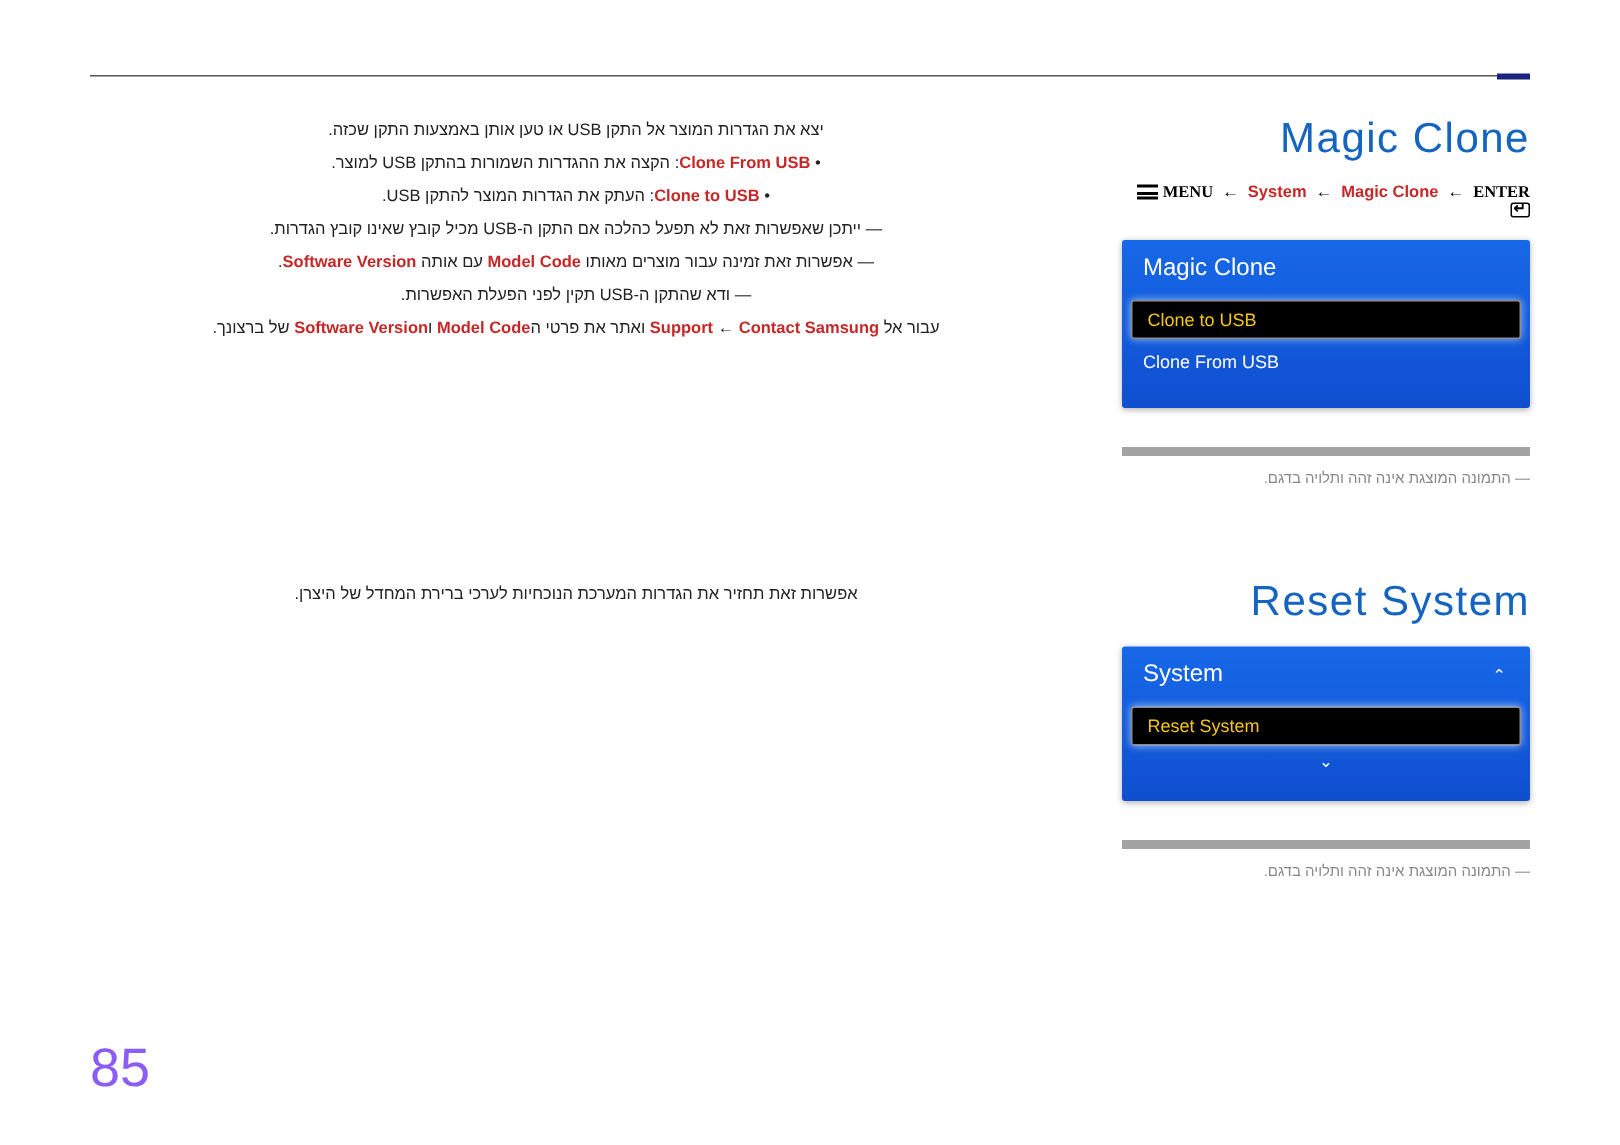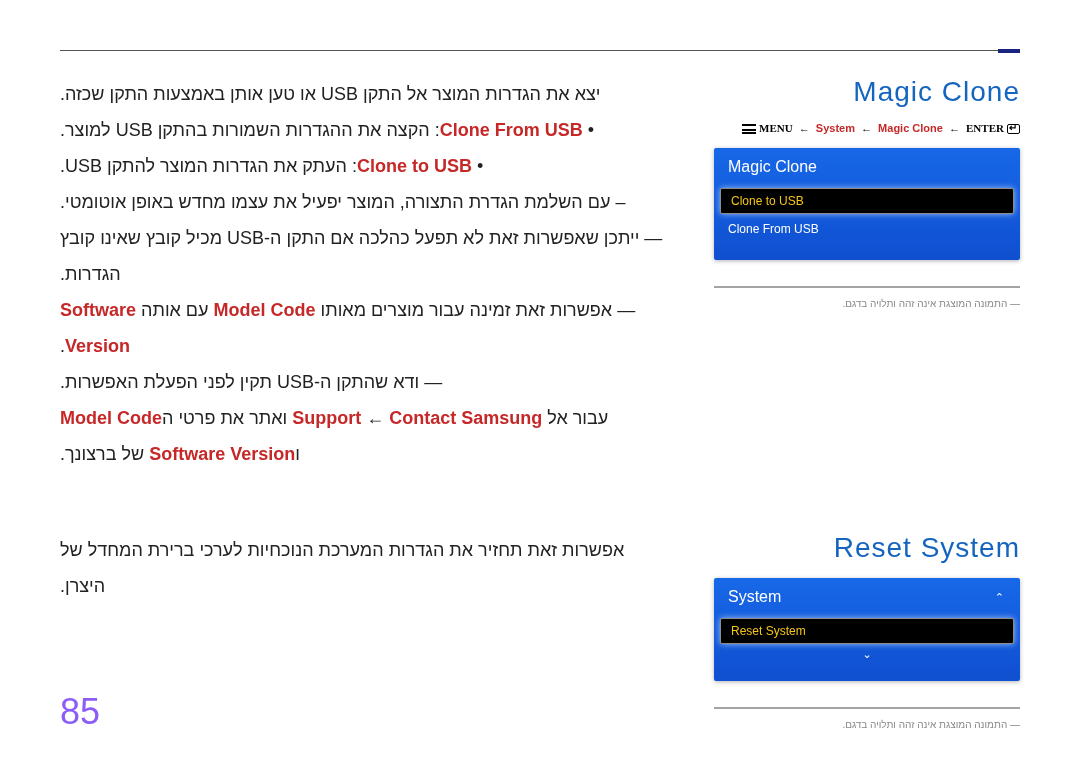--- a/index.html
+++ b/index.html
@@ -26,28 +26,28 @@
     width:22px; height:4px;
     background:#1a237e;
   }
   .section {
     display: flex;
     flex-direction: row;
     gap: 40px;
     margin-bottom: 60px;
   }
   .right-col {
-    width: 306px;
+    width: 272px;
     flex-shrink: 0;
   }
   .left-col {
     flex: 1;
-    text-align: left;
+    text-align: center;
     direction: rtl;
-    font-size: 18px;
+    font-size: 11px;
     line-height: 2;
     color: #222;
   }
   .title {
     color: #1565c0;
     font-size: 28px;
     font-weight: 300;
     text-align: right;
     direction: ltr;
     margin-bottom: 14px;
@@ -104,21 +104,21 @@
     font-size: 11px;
     color: #fff;
     padding: 2px;
   }
   .caption {
     font-size: 10px;
     color: #888;
     text-align: right;
     direction: rtl;
     margin-top: 26px;
-    border-top: 2px solid #a3a3a3;
+    border-top: 6px solid #a3a3a3;
     padding-top: 10px;
   }
   .caption::before{
     content:"― ";
   }
   .red { color: #c62828; font-weight: bold; }
   .pageno {
     position: absolute;
     bottom: 30px;
     left: 60px;
@@ -164,21 +164,20 @@
         <div class="osd-selected">Clone to USB</div>
         <div class="osd-row">Clone From USB</div>
       </div>
       <div class="caption">התמונה המוצגת אינה זהה ותלויה בדגם.</div>
     </div>
 
     <div class="left-col">
       <div>יצא את הגדרות המוצר אל התקן USB או טען אותן באמצעות התקן שכזה.</div>
       <div>• <span class="red">Clone From USB</span><span>: הקצה את ההגדרות השמורות בהתקן USB למוצר.</span></div>
       <div>• <span class="red">Clone to USB</span><span>: העתק את הגדרות המוצר להתקן USB.</span></div>
-      <div style="padding-right:20px">‒ <span>עם השלמת הגדרת התצורה, המוצר יפעיל את עצמו מחדש באופן אוטומטי.</span></div>
       <div>― <span>ייתכן שאפשרות זאת לא תפעל כהלכה אם התקן ה-USB מכיל קובץ שאינו קובץ הגדרות.</span></div>
       <div>― <span>אפשרות זאת זמינה עבור מוצרים מאותו </span><span class="red">Model Code</span><span> עם אותה </span><span class="red">Software Version</span><span>.</span></div>
       <div>― <span>ודא שהתקן ה-USB תקין לפני הפעלת האפשרות.</span></div>
       <div><span>עבור אל </span><span class="red">Support</span><span> ← </span><span class="red">Contact Samsung</span><span> ואתר את פרטי ה</span><span class="red">Model Code</span><span> ו</span><span class="red">Software Version</span><span> של ברצונך.</span></div>
     </div>
   </div>
 
   <div class="section">
     <div class="right-col">
       <div class="title">Reset System</div>

